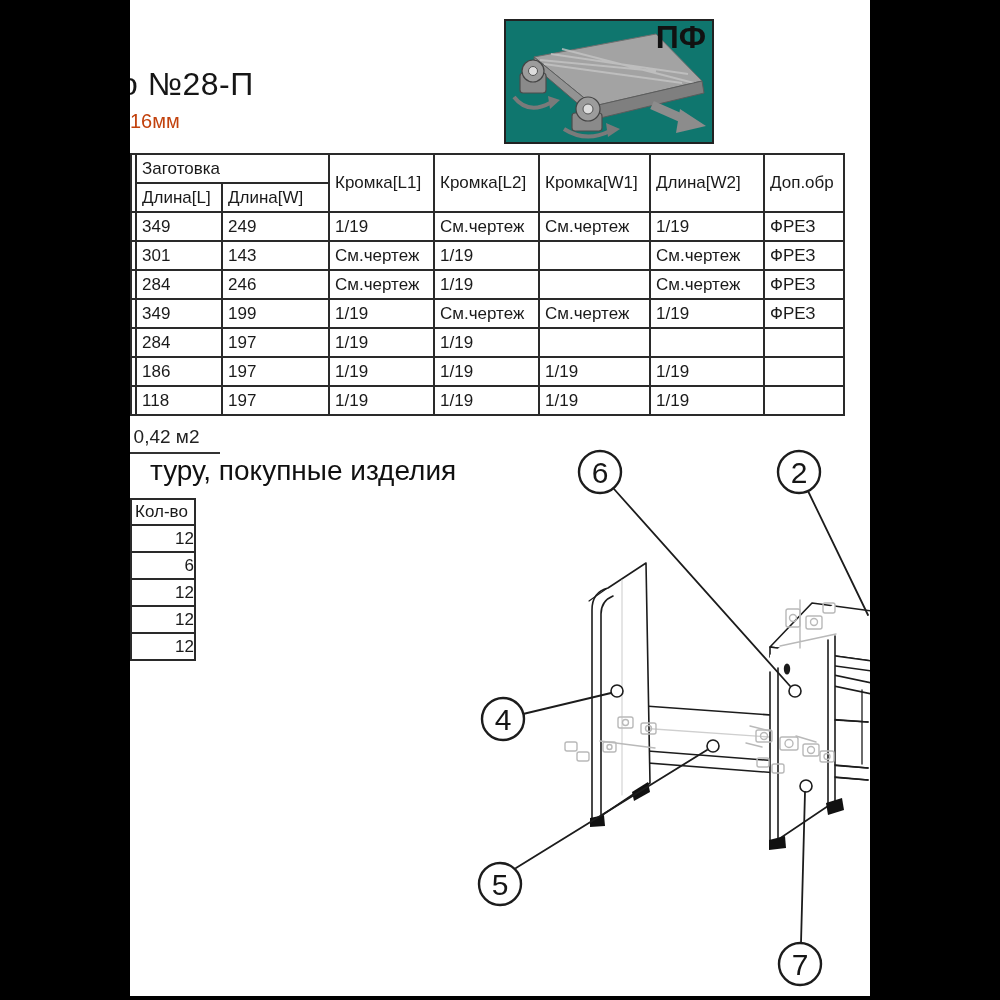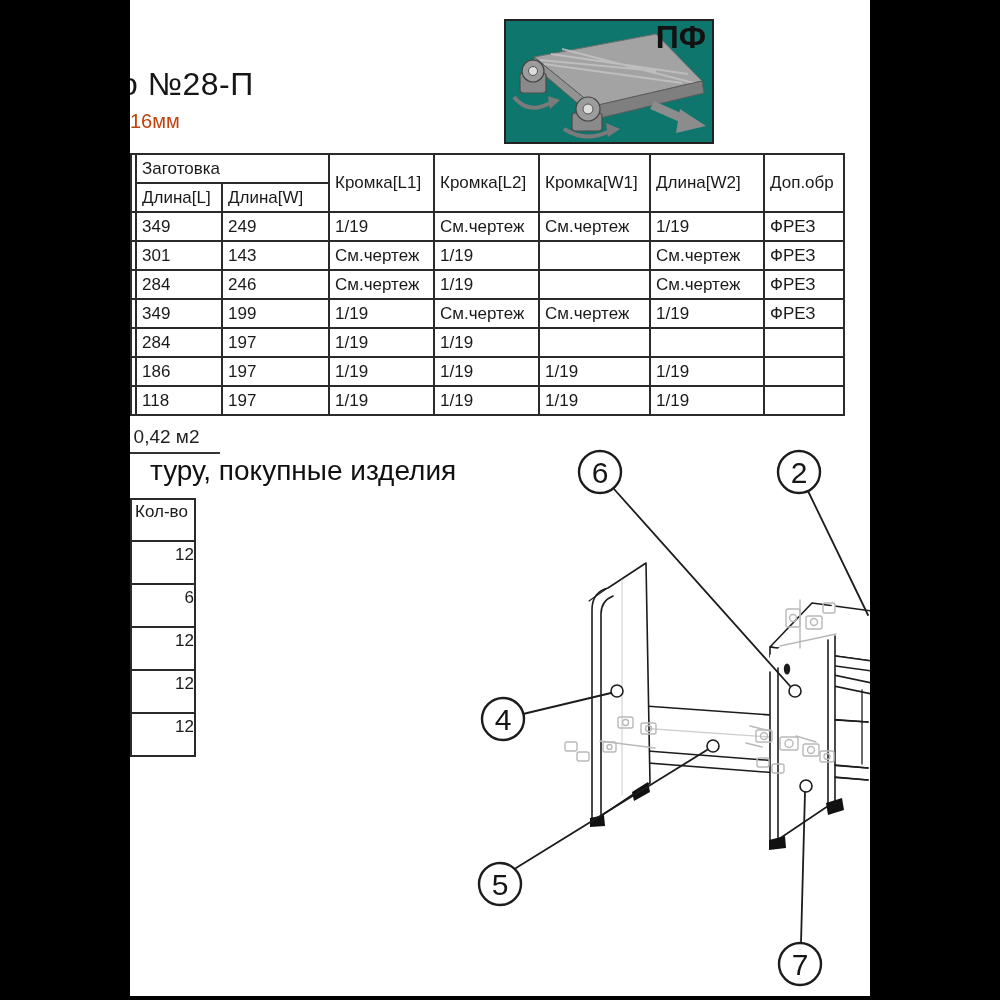--- a/index.html
+++ b/index.html
@@ -32,21 +32,21 @@
   th.span2{text-align:center;border-radius:22px;}
   
   #area-note{left:-8px;top:426px;font-size:19px;color:#222;}
   #area-underline{left:0;top:452px;width:90px;border-top:2px solid #333;height:0;}
   
   #section-heading{left:-3px;top:455px;font-size:28px;color:#101010;margin-left:23px;}
   
   #hw-table{left:0;top:498px;}
   #hw-table table{width:66px;}
   #hw-table th,#hw-table td{
-    border:2px solid #2a2a2a;font-size:17px;font-weight:normal;padding:0 0 16px 3px;
+    border:2px solid #2a2a2a;font-size:17px;font-weight:normal;padding:0 0 0 3px;
     text-align:left;vertical-align:middle;white-space:nowrap;
   }
   #hw-table th{height:24px;}
   #hw-table td{height:25px;text-align:right;}
   
   #drawing{left:300px;top:430px;}
   svg text.callout{font-family:"Liberation Sans","DejaVu Sans",sans-serif;font-size:30px;fill:#161616;}
 </style>
 </head>
 <body>

